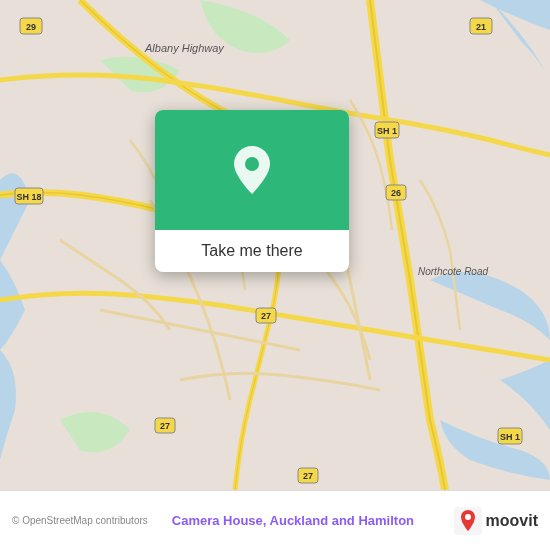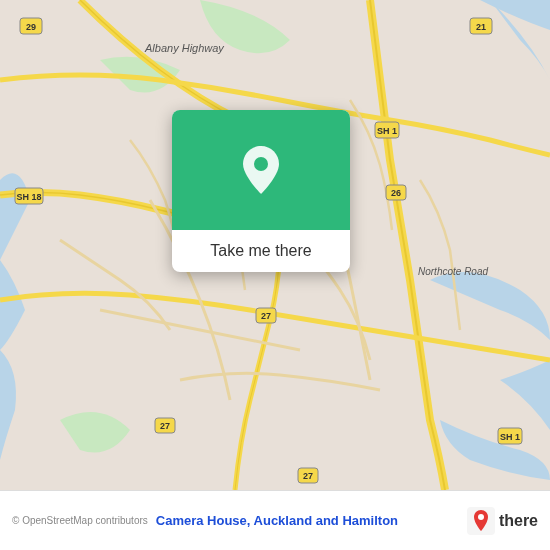--- a/index.html
+++ b/index.html
@@ -26,22 +26,22 @@
       top: 0;
       left: 0;
       width: 100%;
       height: 100%;
     }
 
     
     .popup-card {
       position: absolute;
       top: 110px;
-      left: 172px;
-      width: 178px;
+      left: 155px;
+      width: 194px;
       background: white;
       border-radius: 8px;
       box-shadow: 0 4px 16px rgba(0,0,0,0.3);
       overflow: hidden;
       z-index: 10;
     }
 
     .popup-green {
       background: #2db87a;
       width: 100%;
@@ -67,31 +67,32 @@
     
     #bottom-bar {
       width: 550px;
       height: 60px;
       background: white;
       border-top: 1px solid #ddd;
       display: flex;
       align-items: center;
       justify-content: space-between;
       padding: 0 12px;
+      gap: 16px;
     }
 
     .bottom-left {
       font-size: 10px;
       color: #888;
     }
 
     .bottom-title {
       font-size: 13px;
       font-weight: 600;
-      color: #1d4ed8;
+      color: #8b5cf6;
       flex: 1;
       margin-left: 8px;
     }
 
     .moovit-logo {
       display: flex;
       align-items: center;
       gap: 4px;
     }
 
@@ -206,15 +207,15 @@
   <span class="bottom-left">© OpenStreetMap contributors</span>
   <span class="bottom-title">Camera House, Auckland and Hamilton</span>
   <div class="moovit-logo">
 
     <svg class="moovit-icon" viewBox="0 0 28 28">
       <rect width="28" height="28" rx="4" fill="#f5f5f5"></rect>
 
       <path d="M14 3 C10 3 7 6 7 10 C7 16 14 24 14 24 C14 24 21 16 21 10 C21 6 18 3 14 3 Z" fill="#e53935"></path>
       <circle cx="14" cy="10" r="3" fill="white"></circle>
     </svg>
-    <span class="moovit-text">there</span>
+    <span class="moovit-text">moovit</span>
   </div>
 </div>
 
 </body></html>

